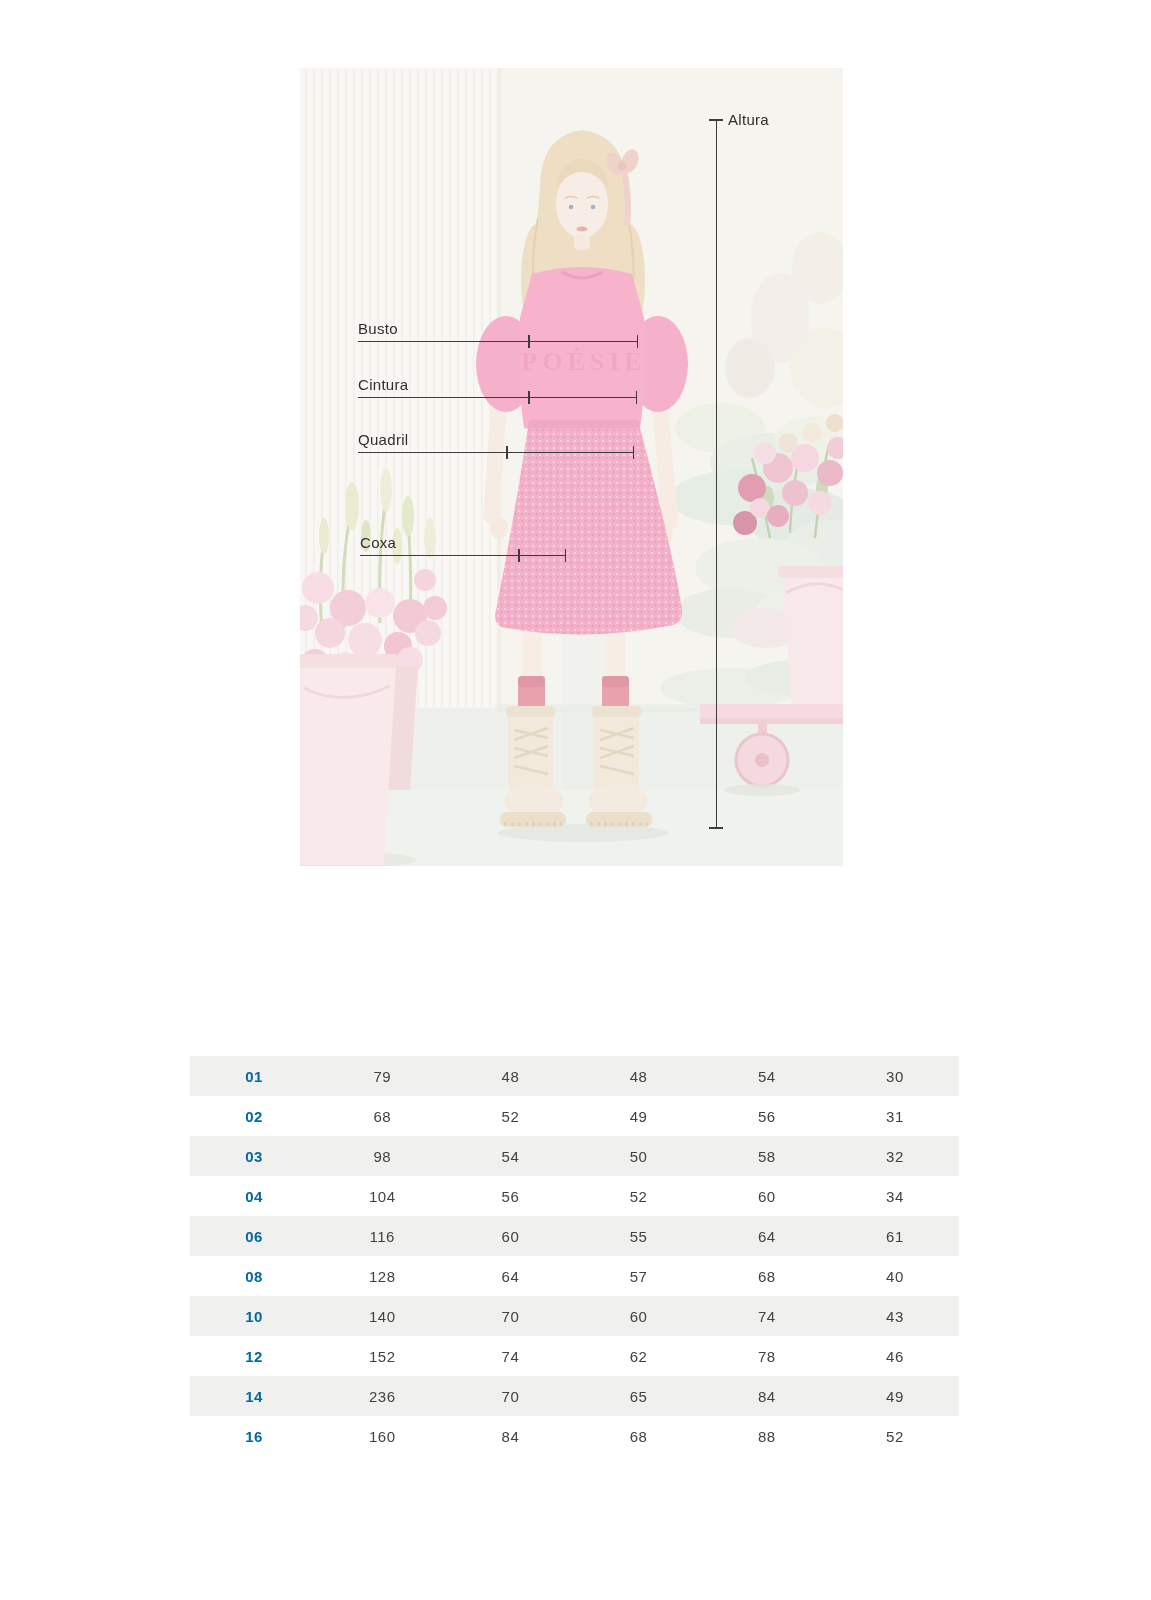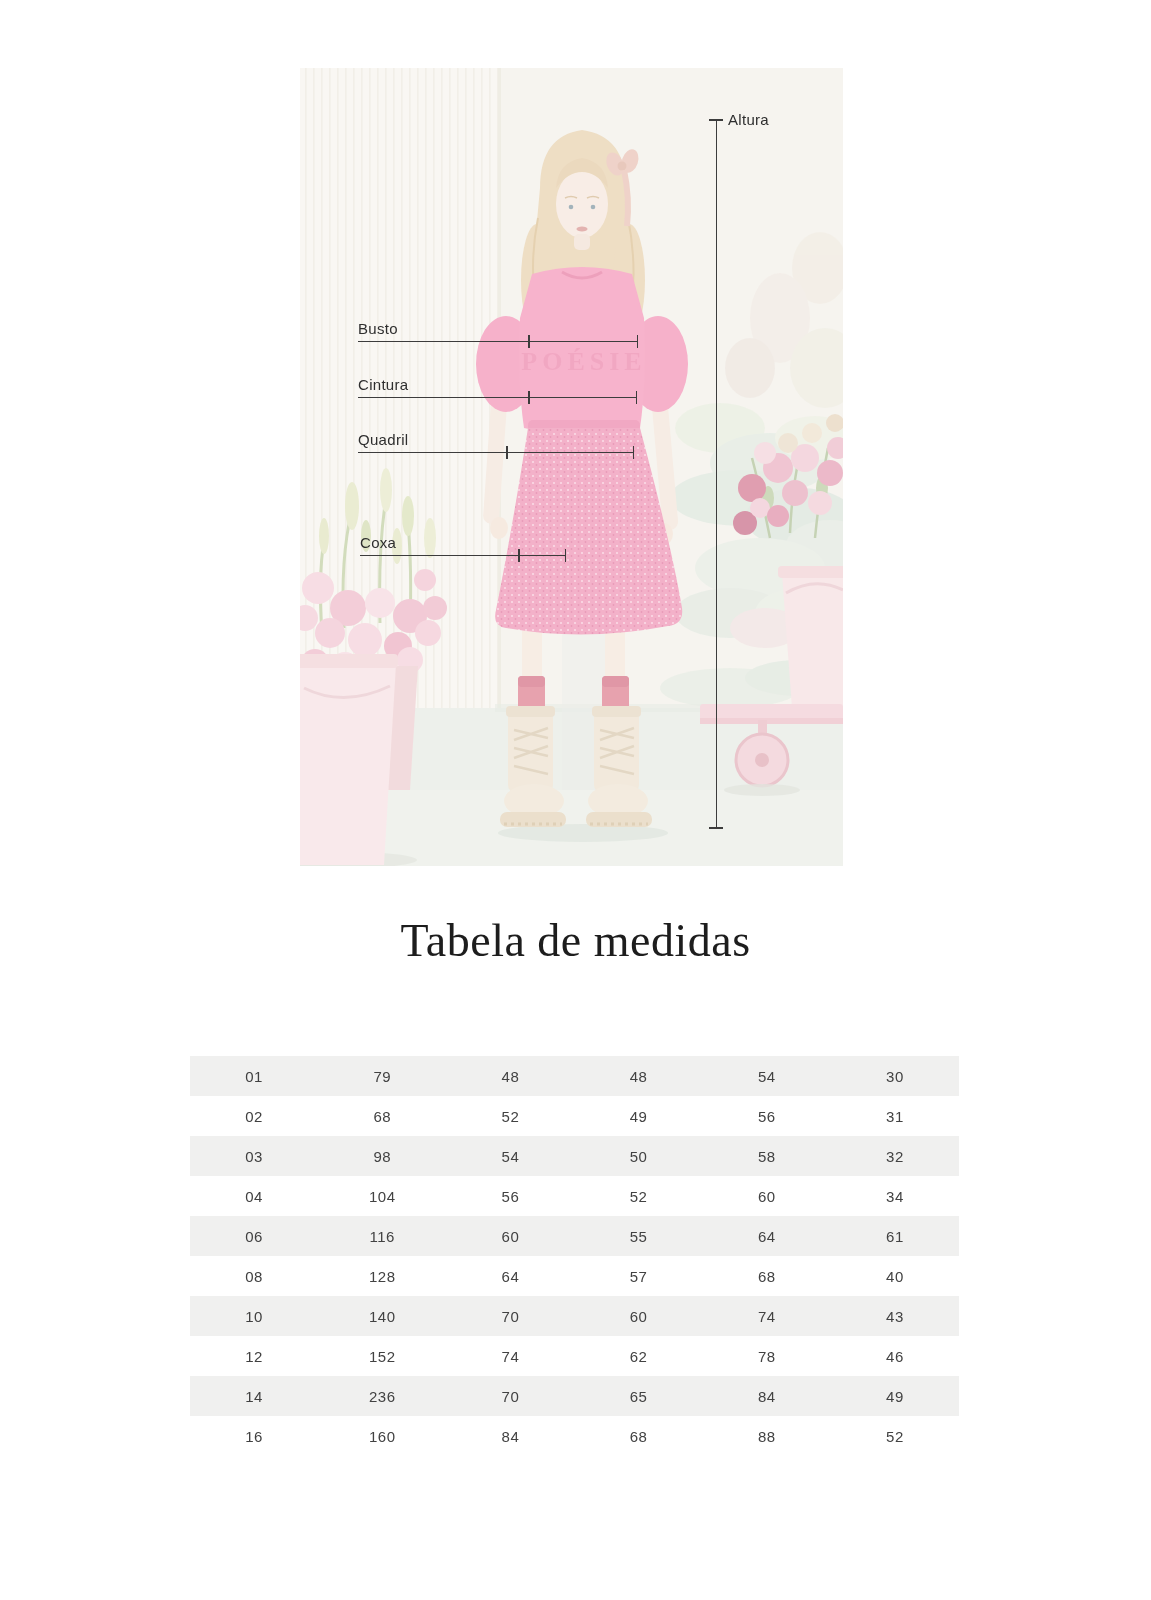--- a/index.html
+++ b/index.html
@@ -44,21 +44,21 @@
   .t-head span {
     text-align: center; font-size: 13px; font-weight: 700;
     letter-spacing: 2.2px; color: #1b1b1b;
   }
   .t-body .t-row {
     display: grid; grid-template-columns: repeat(6, 1fr);
     height: 40px; align-items: center; text-align: center;
     font-size: 15px; color: #424242; letter-spacing: .5px;
   }
   .t-body .t-row:nth-child(odd) { background: #f0f0ef; }
-  .t-row .size { font-weight: 400; color: #404040; }
+  .t-row .size { font-weight: 700; color: #0369a1; }
 </style>
 </head>
 <body>
 
 <div class="photo">
 
   <svg width="543" height="798" viewBox="0 0 543 798">
     <defs>
       <pattern id="ribs" width="8" height="10" patternUnits="userSpaceOnUse">
         <rect width="8" height="10" fill="#f8f6f1"></rect>
@@ -255,21 +255,20 @@
   <div class="m-tick" style="left:206px; top:378px;"></div>
   <div class="m-tick" style="left:332.5px; top:378px;"></div>
 
   <span class="m-label" style="left:60px; top:467px;">Coxa</span>
   <div class="m-hline" style="left:60px; top:487px; width:206px;"></div>
   <div class="m-tick" style="left:218px; top:481px;"></div>
   <div class="m-tick" style="left:264.5px; top:481px;"></div>
 </div>
 
 <div class="heading">
-  <div class="title">Tabela de medidas</div>
 </div>
 
 <div class="size-table">
   <div class="t-body">
     <div class="t-row">
       <span class="size">01</span>
       <span>79</span>
       <span>48</span>
       <span>48</span>
       <span>54</span>

